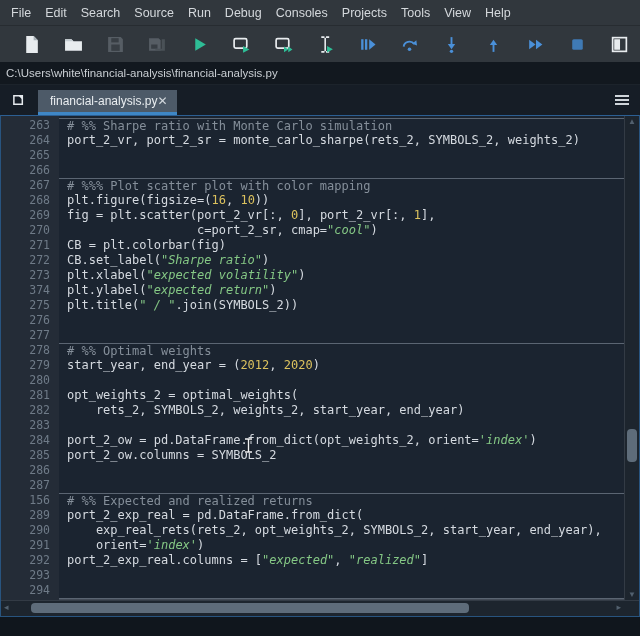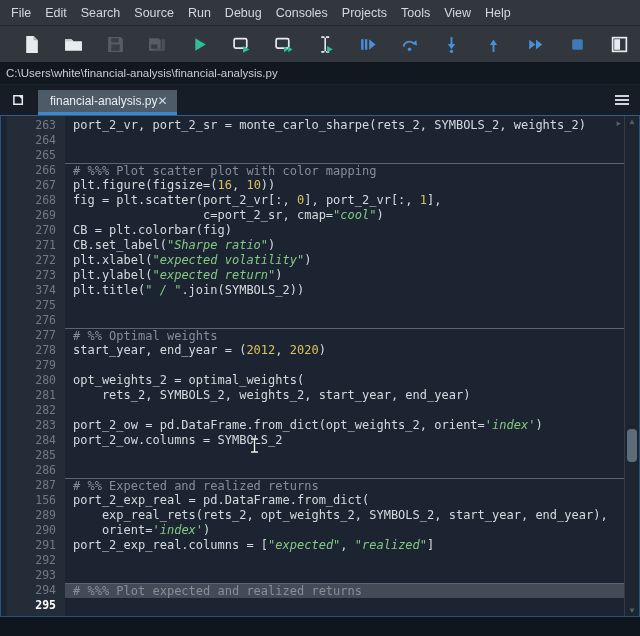--- a/index.html
+++ b/index.html
@@ -25,23 +25,23 @@
 
   
   .tabbar { height:30px; background:#161d26; display:flex; align-items:flex-end; flex-shrink:0; position:relative; }
   .browse-tabs { width:26px; height:24px; margin:0 6px 3px 6px; display:flex; align-items:center; justify-content:center; }
   .tab { height:25px; background:#4d5a68; display:flex; align-items:center; 
          padding:0 10px 0 12px; border-bottom:3px solid #3f87c6; color:#e9edf0; font-size:12px; }
   .tab-close { color:#d3d9de; font-size:12px; line-height:1; }
   .tabbar-menu { position:absolute; right:10px; top:7px; }
 
   
-  .editor-panel { flex:1; position:relative; display:flex; flex-direction:row;
+  .editor-panel { flex:1; position:relative; display:flex; flex-direction:column;
                   border:1px solid #28547f; border-top:1px solid #2c5f93;
-                  background:#1b2430; margin-bottom:7px; overflow:hidden;padding-left:6px; }
+                  background:#1b2430; margin-bottom:7px; overflow:hidden; }
   .editor-main { flex:1; display:flex; overflow:hidden; position:relative; }
   .gutter { width:58px; background:#242c37; flex-shrink:0; padding-top:2px; }
   .lnum { height:15px; line-height:15px; text-align:right; padding-right:9px;
           color:#6f7b88; font-family:"DejaVu Sans Mono", monospace; font-size:11.5px; }
   .lnum.current { color:#ffffff; font-weight:bold; }
   .code-col { flex:1; padding-top:2px; overflow:hidden; position:relative; }
   .code-line { height:15px; line-height:15px; white-space:pre; padding-left:8px;
                font-family:"DejaVu Sans Mono", monospace; font-size:12px; color:#d5dae0; }
   .code-line.cell-start { border-top:1px solid #5b6572; height:15px; line-height:14px; }
   .code-line.current { background:#434b57; }
@@ -237,20 +237,21 @@
           <div class="lnum">156</div>
           <div class="lnum">289</div>
           <div class="lnum">290</div>
           <div class="lnum">291</div>
           <div class="lnum">292</div>
           <div class="lnum">293</div>
           <div class="lnum">294</div>
           <div class="lnum current">295</div>
         </div>
       <div class="code-col">
+          <div class="code-line cell-start"><span class="seg-c"># %% Sharpe ratio with Monte Carlo simulation</span></div>
           <div class="code-line"><span>port_2_vr, port_2_sr = monte_carlo_sharpe(rets_2, SYMBOLS_2, weights_2)</span></div>
           <div class="code-line"></div>
           <div class="code-line"></div>
           <div class="code-line cell-start"><span class="seg-c"># %%% Plot scatter plot with color mapping</span></div>
           <div class="code-line"><span>plt.figure(figsize=(</span><span class="seg-n">16</span><span>, </span><span class="seg-n">10</span><span>))</span></div>
           <div class="code-line"><span>fig = plt.scatter(port_2_vr[:, </span><span class="seg-n">0</span><span>], port_2_vr[:, </span><span class="seg-n">1</span><span>],</span></div>
           <div class="code-line"><span>                  c=port_2_sr, cmap=</span><span class="seg-s">"cool"</span><span>)</span></div>
           <div class="code-line"><span>CB = plt.colorbar(fig)</span></div>
           <div class="code-line"><span>CB.set_label(</span><span class="seg-s">"Sharpe ratio"</span><span>)</span></div>
           <div class="code-line"><span>plt.xlabel(</span><span class="seg-s">"expected volatility"</span><span>)</span></div>

